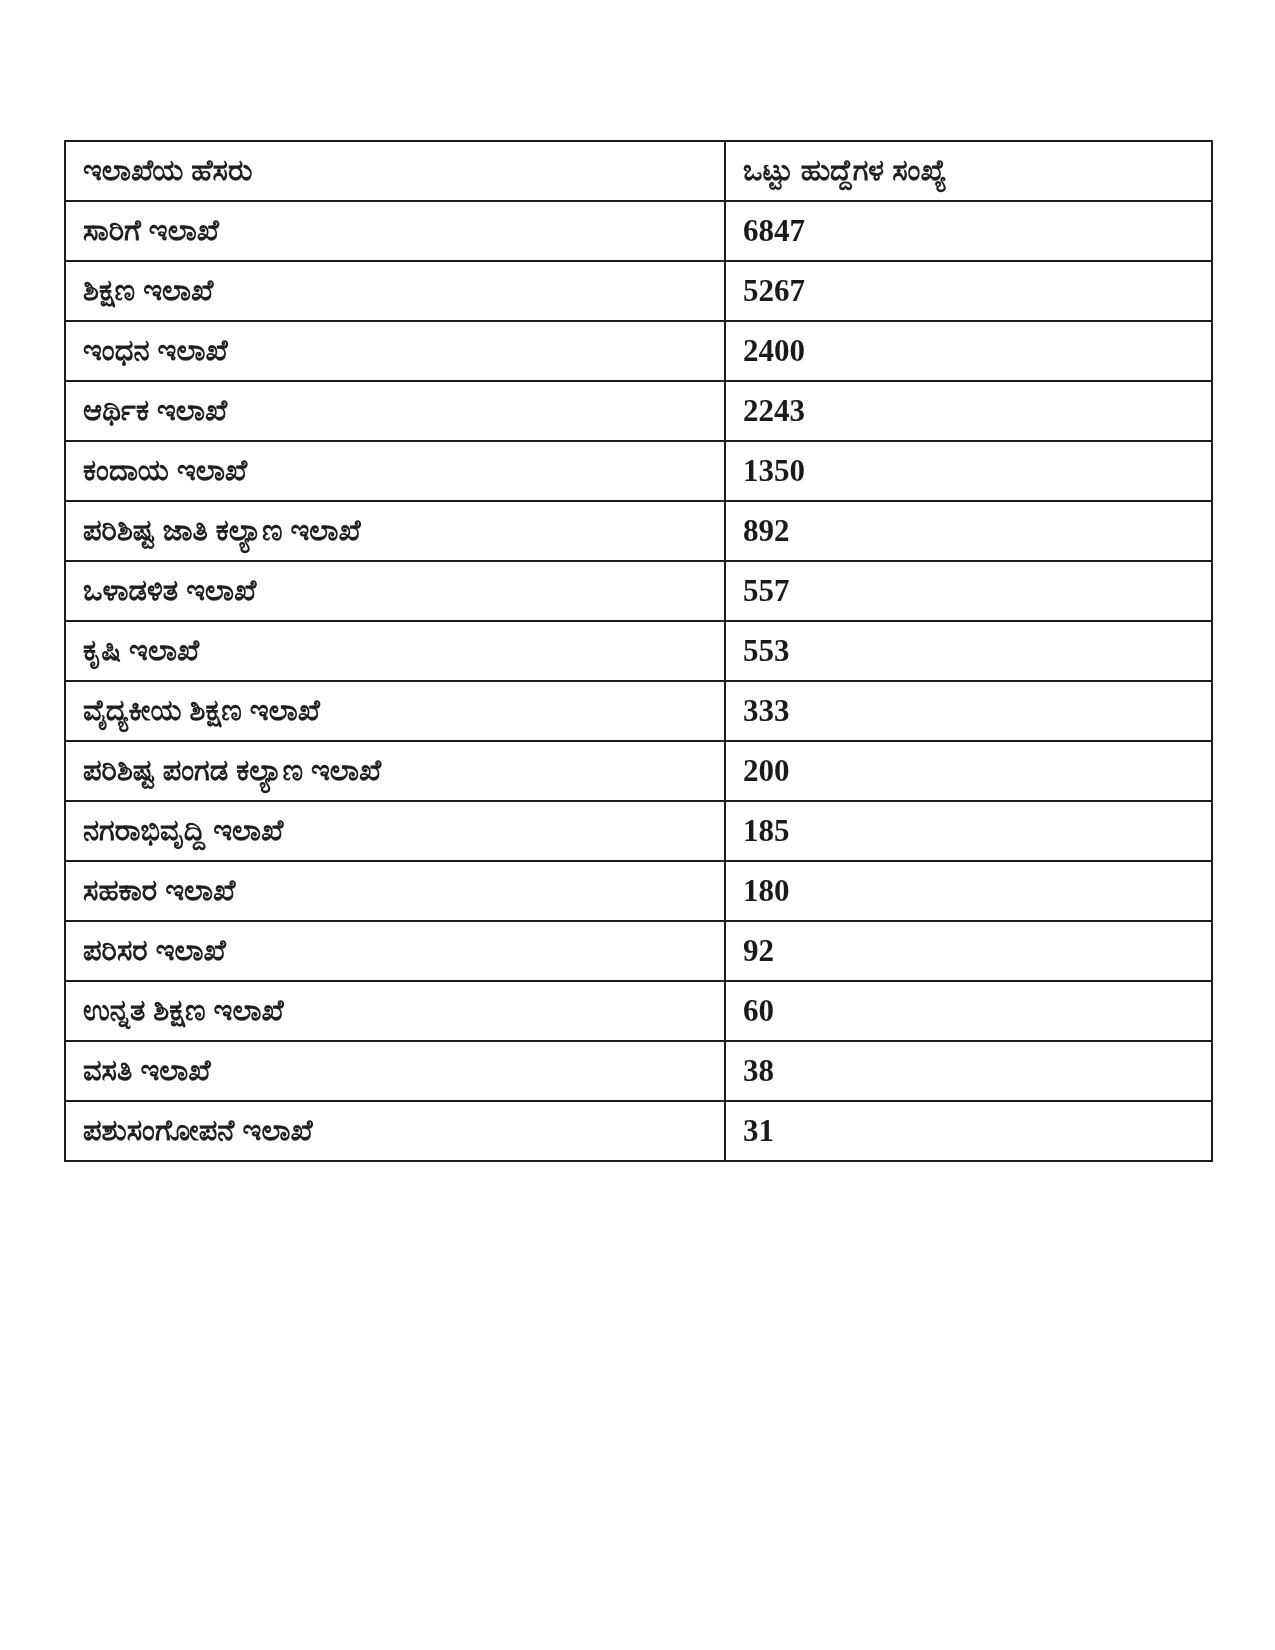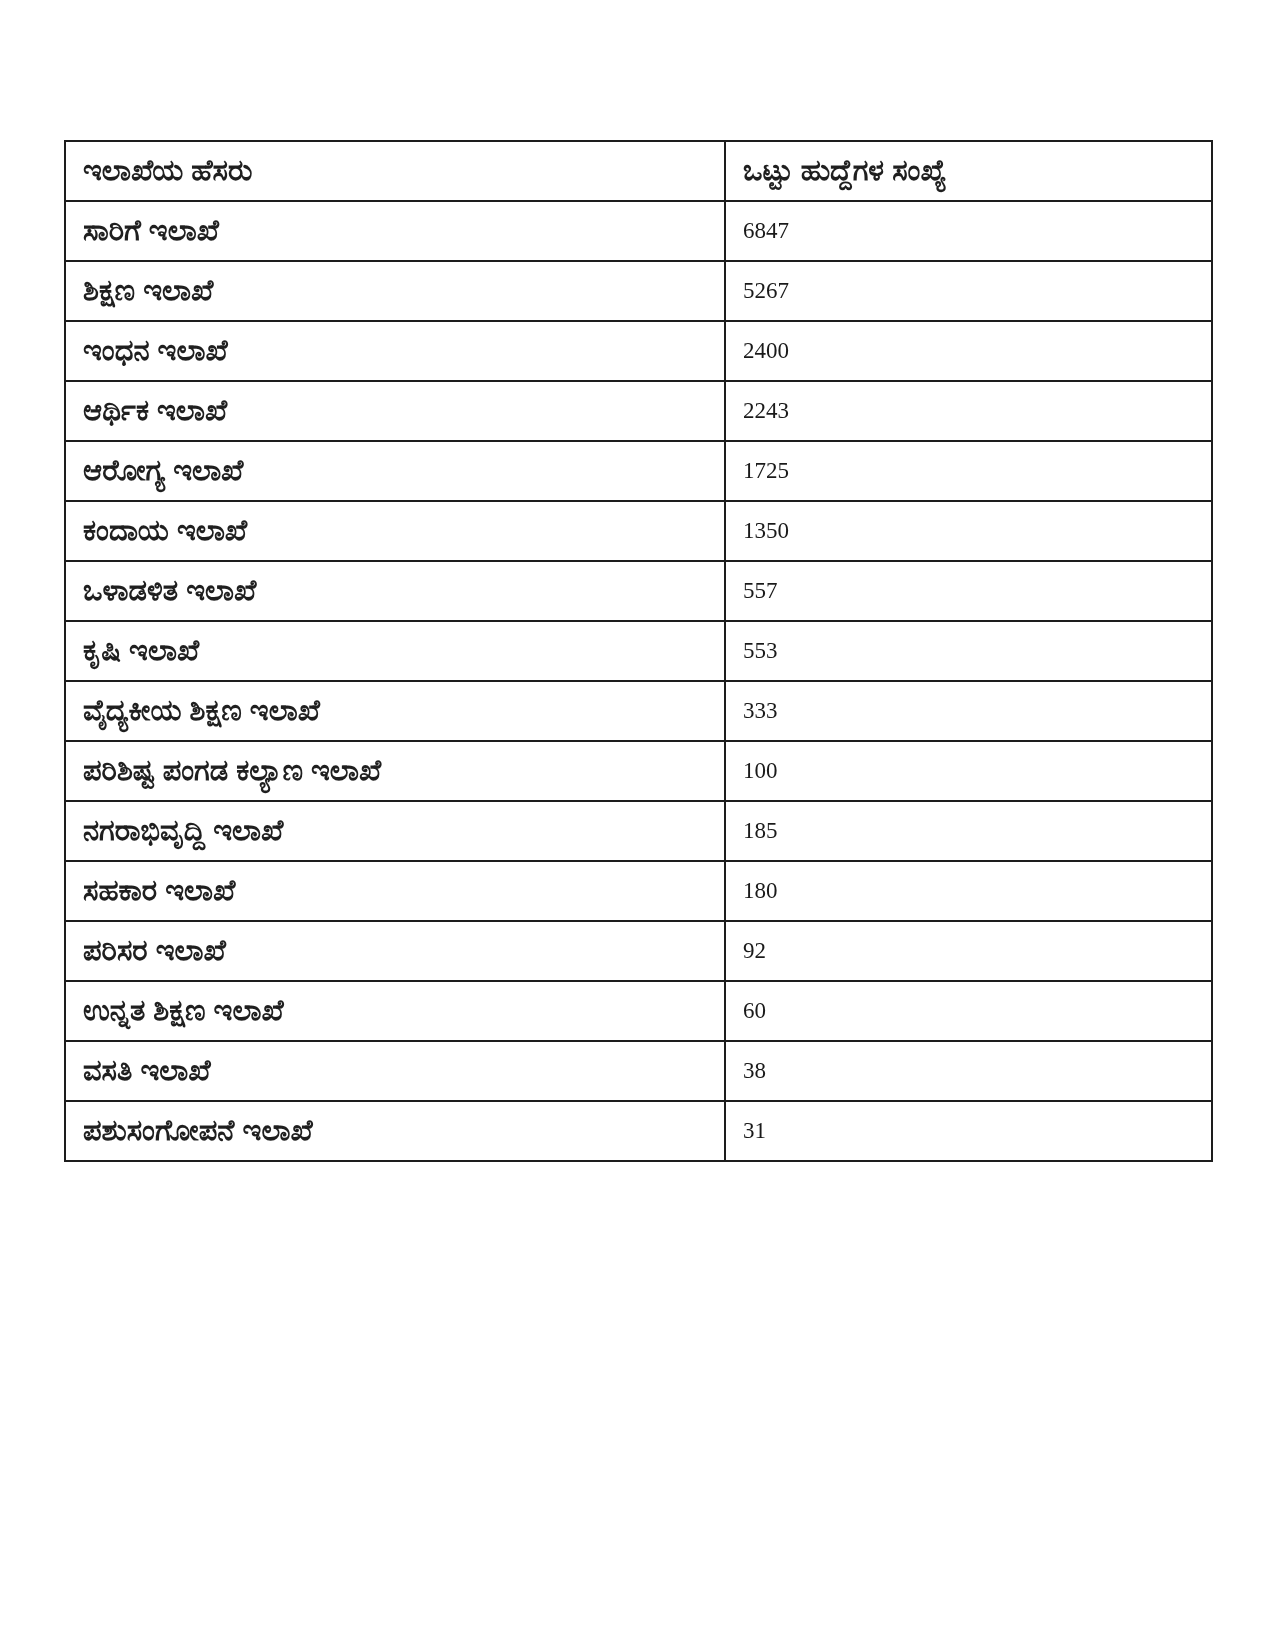--- a/index.html
+++ b/index.html
@@ -36,22 +36,22 @@
   }
   .kn-cell {
     font-family: "Liberation Sans", sans-serif;
     font-weight: 600;
     font-size: 29px;
     color: #1f1f1f;
     margin-left: 11px;
   }
   .num-cell {
     font-family: "Liberation Serif", serif;
-    font-weight: 400;
-    font-size: 23px;
+    font-weight: 700;
+    font-size: 31px;
     color: #1a1a1a;
   }
 </style>
 </head>
 <body>
 
 <div class="page">
   <table class="dept-table">
     <colgroup>
       <col class="col-dept">
@@ -74,42 +74,42 @@
         </tr>
         <tr>
           <td class="kn-cell">ಇಂಧನ ಇಲಾಖೆ</td>
           <td class="num-cell">2400</td>
         </tr>
         <tr>
           <td class="kn-cell">ಆರ್ಥಿಕ ಇಲಾಖೆ</td>
           <td class="num-cell">2243</td>
         </tr>
         <tr>
-          <td class="kn-cell">ಆರೋಗ್ಯ ಇಲಾಖೆ</td>
-          <td class="num-cell">1725</td>
+          <td class="kn-cell">ಕಂದಾಯ ಇಲಾಖೆ</td>
+          <td class="num-cell">1350</td>
         </tr>
         <tr>
-          <td class="kn-cell">ಕಂದಾಯ ಇಲಾಖೆ</td>
-          <td class="num-cell">1350</td>
+          <td class="kn-cell">ಪರಿಶಿಷ್ಟ ಜಾತಿ ಕಲ್ಯಾಣ ಇಲಾಖೆ</td>
+          <td class="num-cell">892</td>
         </tr>
         <tr>
           <td class="kn-cell">ಒಳಾಡಳಿತ ಇಲಾಖೆ</td>
           <td class="num-cell">557</td>
         </tr>
         <tr>
           <td class="kn-cell">ಕೃಷಿ ಇಲಾಖೆ</td>
           <td class="num-cell">553</td>
         </tr>
         <tr>
           <td class="kn-cell">ವೈದ್ಯಕೀಯ ಶಿಕ್ಷಣ ಇಲಾಖೆ</td>
           <td class="num-cell">333</td>
         </tr>
         <tr>
           <td class="kn-cell">ಪರಿಶಿಷ್ಟ ಪಂಗಡ ಕಲ್ಯಾಣ ಇಲಾಖೆ</td>
-          <td class="num-cell">100</td>
+          <td class="num-cell">200</td>
         </tr>
         <tr>
           <td class="kn-cell">ನಗರಾಭಿವೃದ್ದಿ ಇಲಾಖೆ</td>
           <td class="num-cell">185</td>
         </tr>
         <tr>
           <td class="kn-cell">ಸಹಕಾರ ಇಲಾಖೆ</td>
           <td class="num-cell">180</td>
         </tr>
         <tr>

